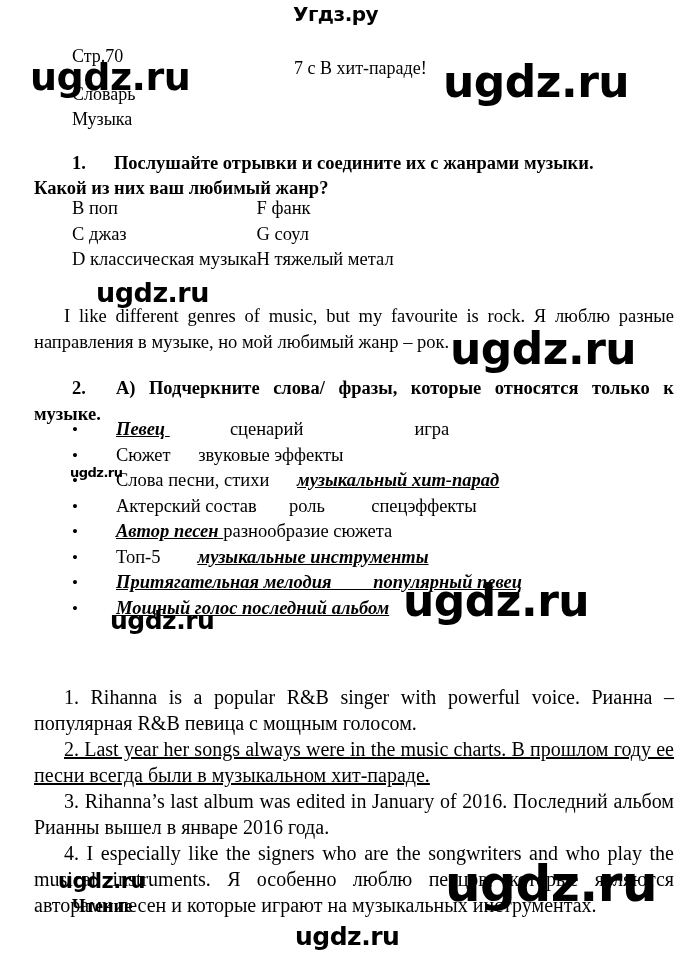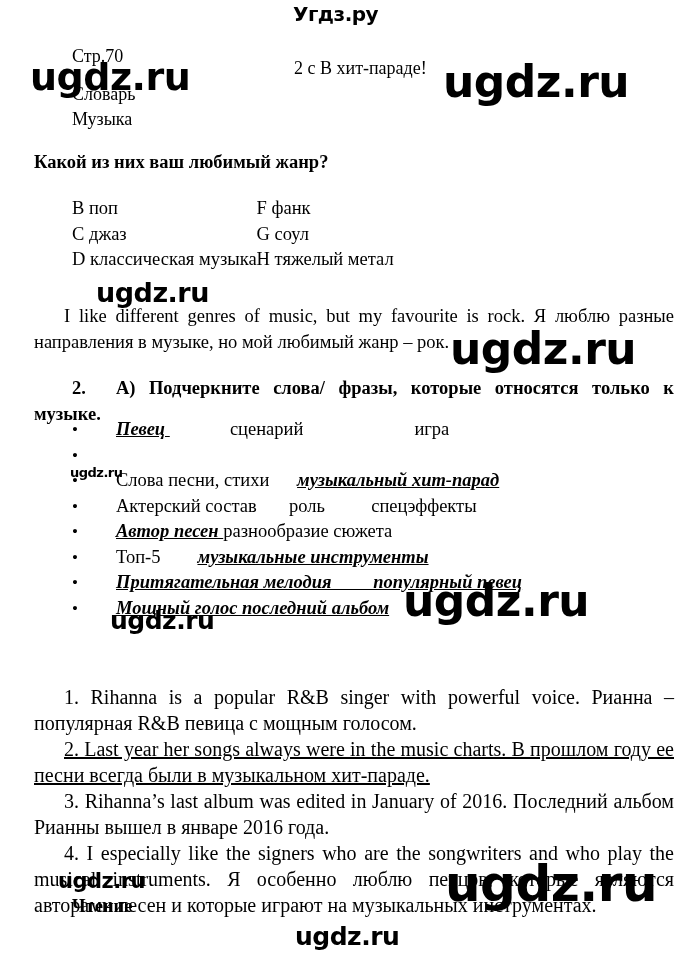--- a/index.html
+++ b/index.html
@@ -109,27 +109,30 @@
     text-align-last: left;
   }
 </style>
 </head>
 <body>
 
 <div class="page">
 
   <div class="blk head-line" style="left:68px; top:44px;">Стр.70</div>
 
-  <div class="title-center">2 c B хит-параде!</div>
+  <div class="title-center">7 c B хит-параде!</div>
 
   <div class="blk head-line" style="left:68px; top:82px;">Словарь</div>
 
   <div class="blk head-line" style="left:68px; top:107px;">Музыка</div>
 
   <div class="blk" style="left:30px; top:150px; width:640px;">
+    <div class="para bold" style="text-indent:38px;">
+      <span>1.</span><span style="display:inline-block;width:28px;"></span><span>Послушайте отрывки и соедините их с жанрами музыки.</span>
+    </div>
     <div class="para bold" style="text-indent:0px; margin-top:-1px;">Какой из них ваш любимый жанр?</div>
   </div>
 
   <div class="genres" style="left:68px; top:196px;">
     <table cellspacing="0" cellpadding="0">
       <tbody>
       <tr>
         <td>B поп</td>
         <td class="gcol2">F фанк</td>
       </tr>
@@ -149,21 +152,21 @@
     <span style="display:inline-block;width:30px;"></span><span>I like different genres of music, but my favourite is rock.</span>
     <span>Я люблю разные направления в музыке, но мой любимый жанр – рок.</span>
   </div>
 
   <div class="blk para bold" style="left:30px; top:375px; width:640px;">
     <span style="display:inline-block;width:38px;"></span><span>2.</span><span style="display:inline-block;width:30px;"></span><span>A) Подчеркните слова/ фразы, которые относятся только к музыке.</span>
   </div>
 
   <div class="blist" style="top:417px;" id="bullet-list">
       <div class="brow"><span class="bullet">•</span><span class="bitems"><span class="ul-bi">Певец </span><span>             сценарий                        игра</span></span></div>
-      <div class="brow"><span class="bullet">•</span></div>
+      <div class="brow"><span class="bullet">•</span><span class="bitems"><span>Сюжет      звуковые эффекты</span></span></div>
       <div class="brow"><span class="bullet">•</span><span class="bitems"><span>Слова песни, стихи      </span><span class="ul-bi">музыкальный хит-парад</span></span></div>
       <div class="brow"><span class="bullet">•</span><span class="bitems"><span>Актерский состав       роль          спецэффекты</span></span></div>
       <div class="brow"><span class="bullet">•</span><span class="bitems"><span class="ul-bi">Автор песен </span><span>разнообразие сюжета</span></span></div>
       <div class="brow"><span class="bullet">•</span><span class="bitems"><span>Топ-5        </span><span class="ul-bi">музыкальные инструменты</span></span></div>
       <div class="brow"><span class="bullet">•</span><span class="bitems"><span class="ul-bi">Притягательная мелодия         популярный певец</span></span></div>
       <div class="brow"><span class="bullet">•</span><span class="bitems"><span class="ul-bi">Мощный голос последний альбом</span></span></div>
     </div>
 
 
   <div class="blk" style="left:30px; top:684px; width:640px;" id="sentence-list">

